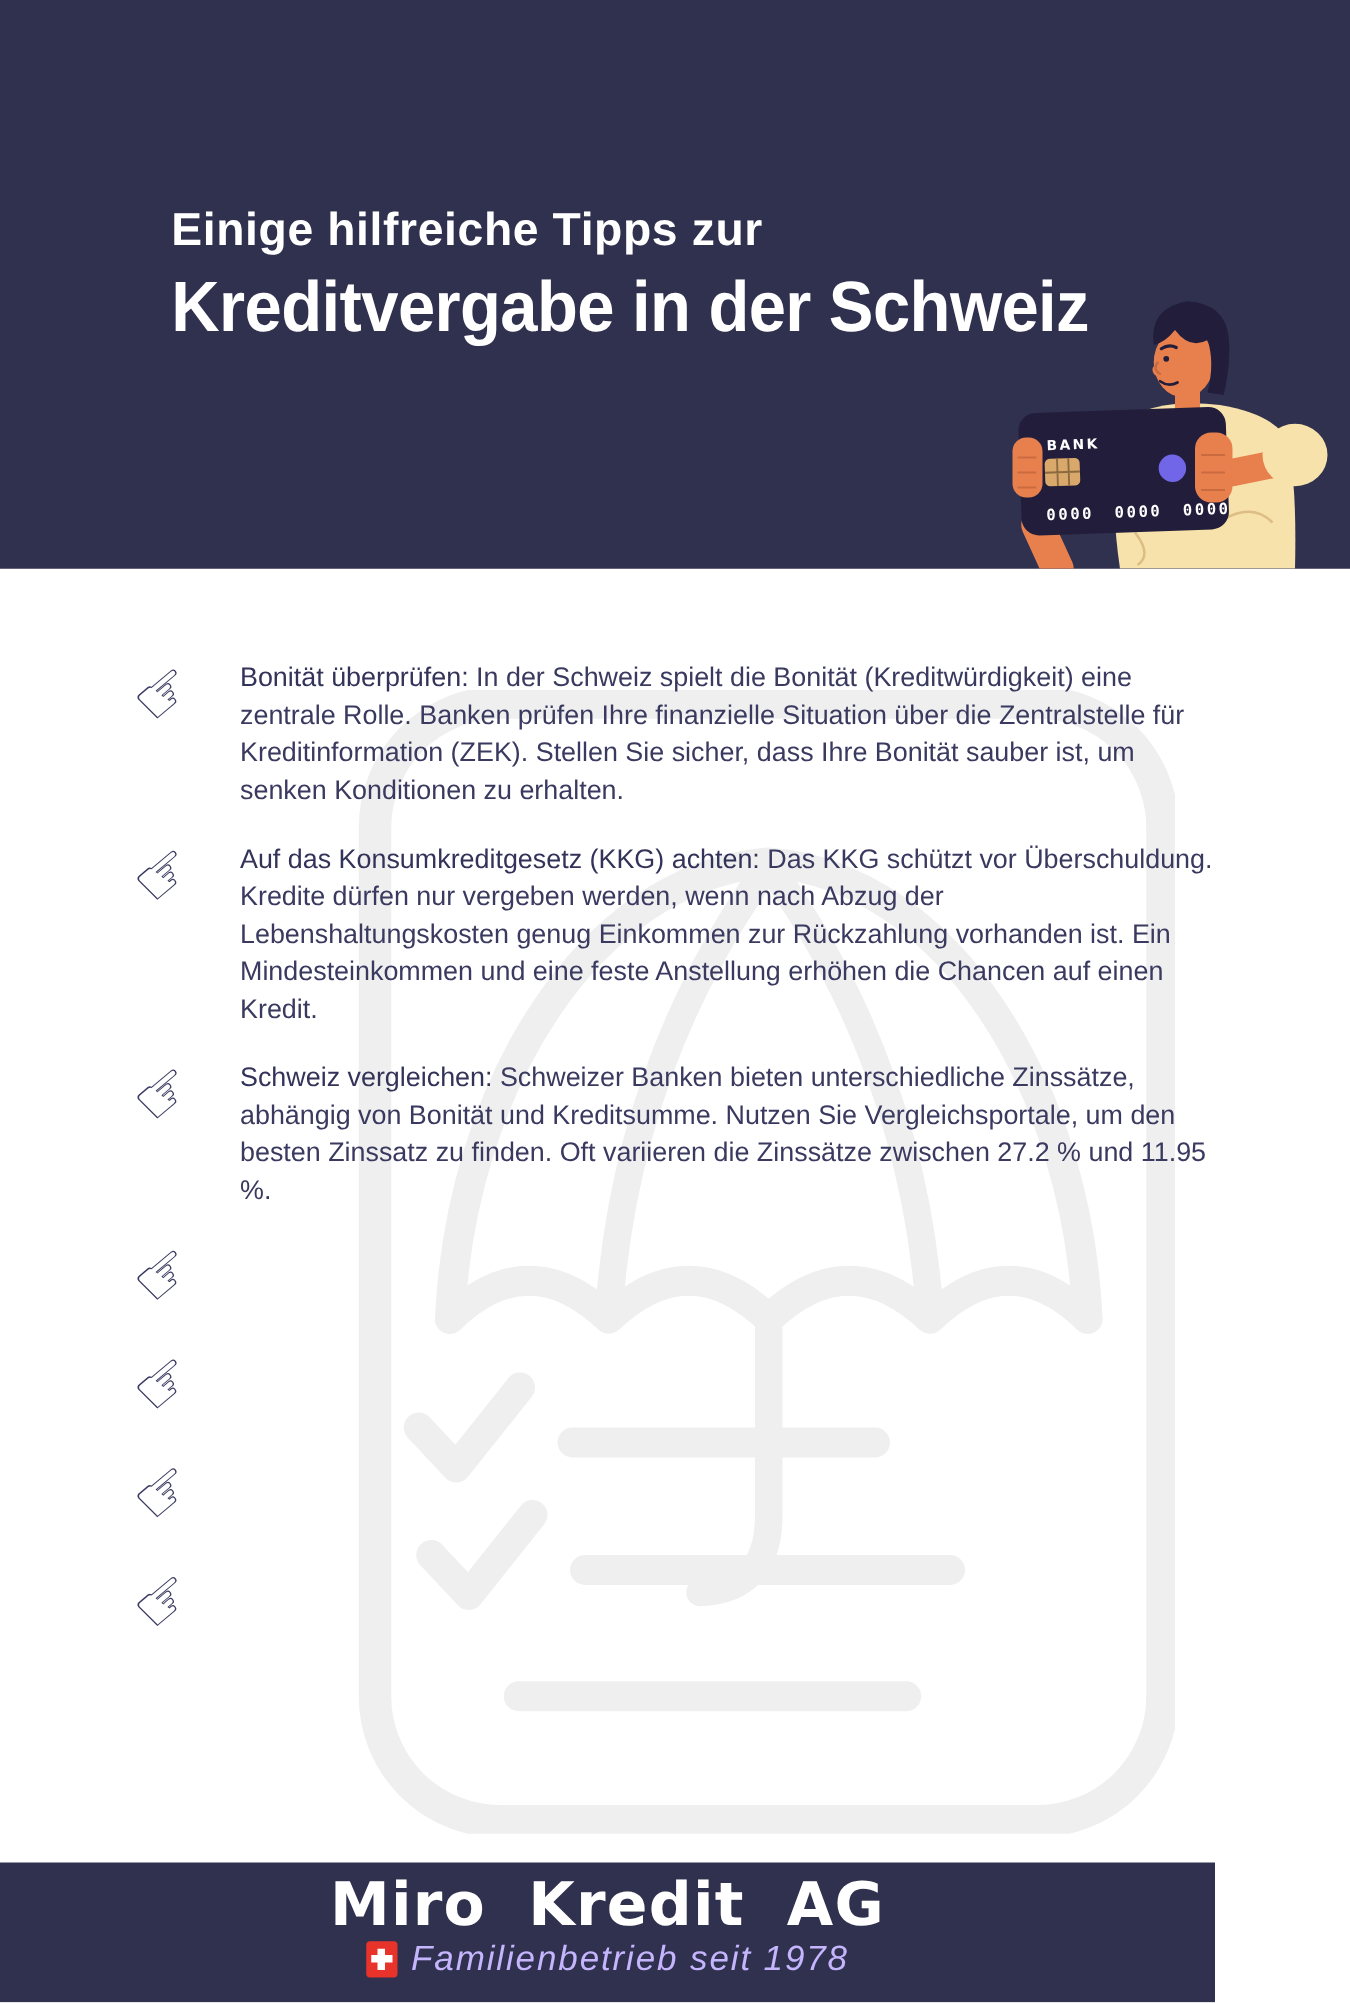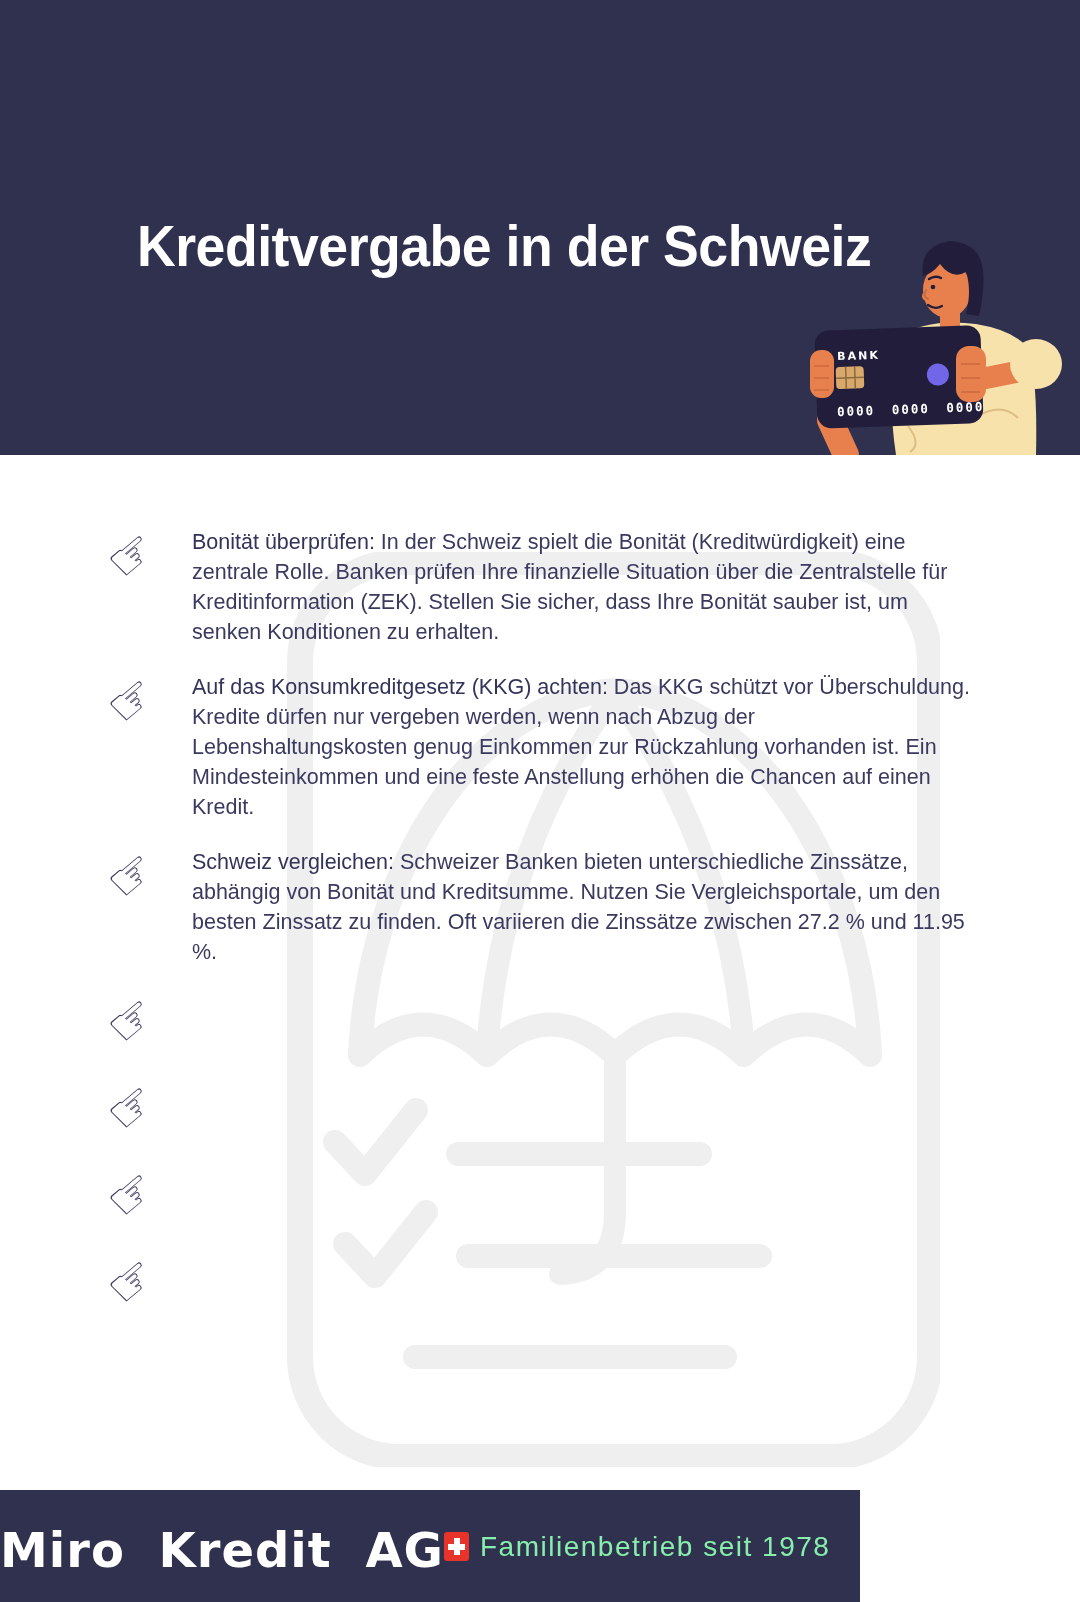--- a/index.html
+++ b/index.html
@@ -25,36 +25,37 @@
         padding:22px 100px 0 100px;display:flex;flex-direction:column;gap:25px;z-index:1;}
   .tip{display:flex;align-items:flex-start;}
   .hand-wrap{flex:0 0 92px;height:62px;position:relative;}
   .hand{position:absolute;left:8px;top:2px;display:inline-block;
         font-family:"DejaVu Sans",sans-serif;font-size:52px;line-height:52px;color:#3b3b63;
         transform:rotate(-40deg);}
   .tip-body{width:778px;font-size:21.5px;line-height:30px;color:#3a3a60;}
   .tip-lead{font-weight:normal;color:#33335a;}
 
   
-  .footer{position:absolute;left:0;top:1490px;width:860px;height:112px;background:#30304f;
-        display:flex;flex-direction:row;align-items:center;}
+  .footer{position:absolute;left:0;top:1490px;width:972px;height:112px;background:#30304f;
+        display:flex;flex-direction:column;align-items:center;}
   .brand{margin-top:8px;font-family:"DejaVu Sans",sans-serif;font-size:48px;font-weight:bold;
         color:#ffffff;letter-spacing:1px;word-spacing:16px;line-height:52px;white-space:nowrap;}
   .tagline-row{display:flex;align-items:center;gap:11px;margin-top:1px;}
   .flag{width:25px;height:29px;background:#e8332a;border-radius:3px;position:relative;flex:0 0 25px;}
   .flag::before{content:"";position:absolute;left:4px;top:11.5px;width:17px;height:6px;background:#fff;}
   .flag::after{content:"";position:absolute;left:9.5px;top:6px;width:6px;height:17px;background:#fff;}
-  .tagline{font-size:28px;color:#86efac;letter-spacing:1.5px;white-space:nowrap;}
+  .tagline{font-size:28px;font-style:italic;color:#c4b5fd;letter-spacing:1.5px;white-space:nowrap;}
 </style>
 </head>
 <body>
 
 <div class="page">
 
   <div class="header">
+    <div class="header-subtitle">Einige hilfreiche Tipps zur</div>
     <div class="header-title">Kreditvergabe in der Schweiz</div>
 
     <svg class="illustration" viewBox="0 0 300 227">
 
       <path d="M118,108 Q150,90 196,96 Q232,102 246,118 Q258,140 256,227 L116,227 Q106,160 118,108 Z" fill="#f8e2ab"></path>
       <path d="M150,128 q20,-10 38,4 M198,188 q24,-14 40,2 M128,198 q14,18 2,26" stroke="#dcbd84" stroke-width="2" fill="none"></path>
 
       <path d="M112,120 L54,148" stroke="#e8804e" stroke-width="20" stroke-linecap="round"></path>
       <path d="M50,192 L66,227" stroke="#e8804e" stroke-width="26" stroke-linecap="round"></path>
 

